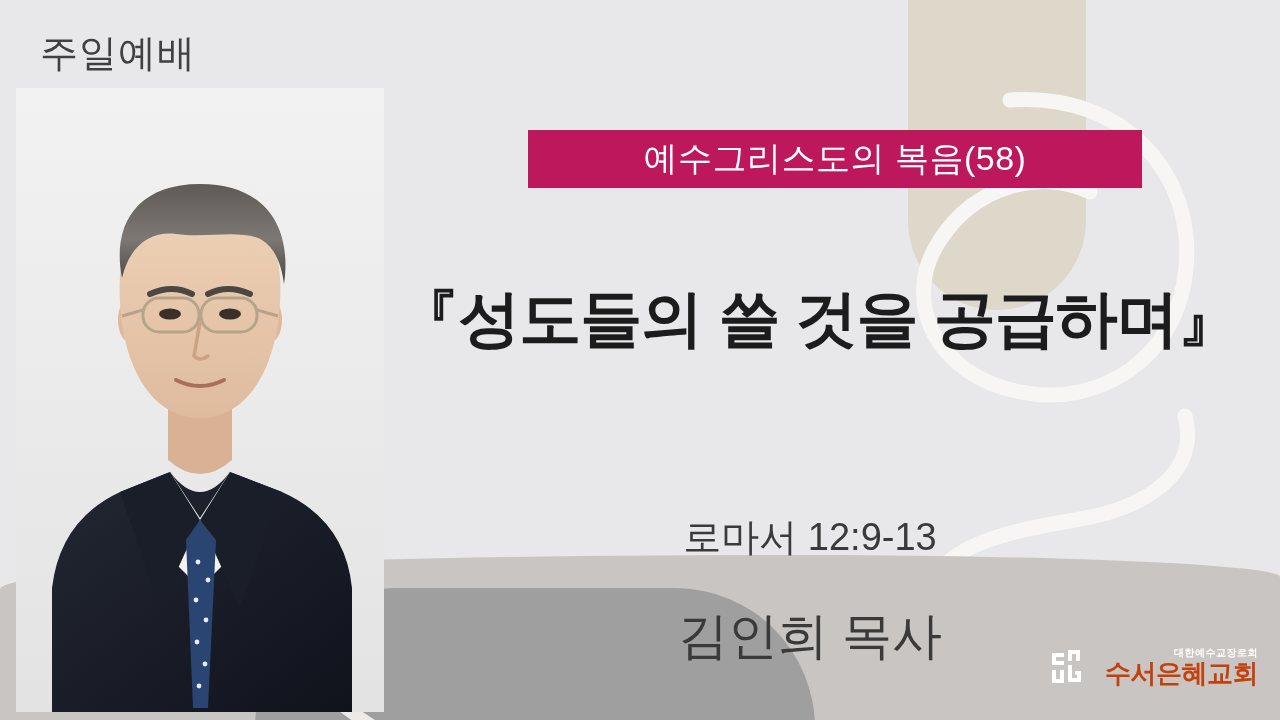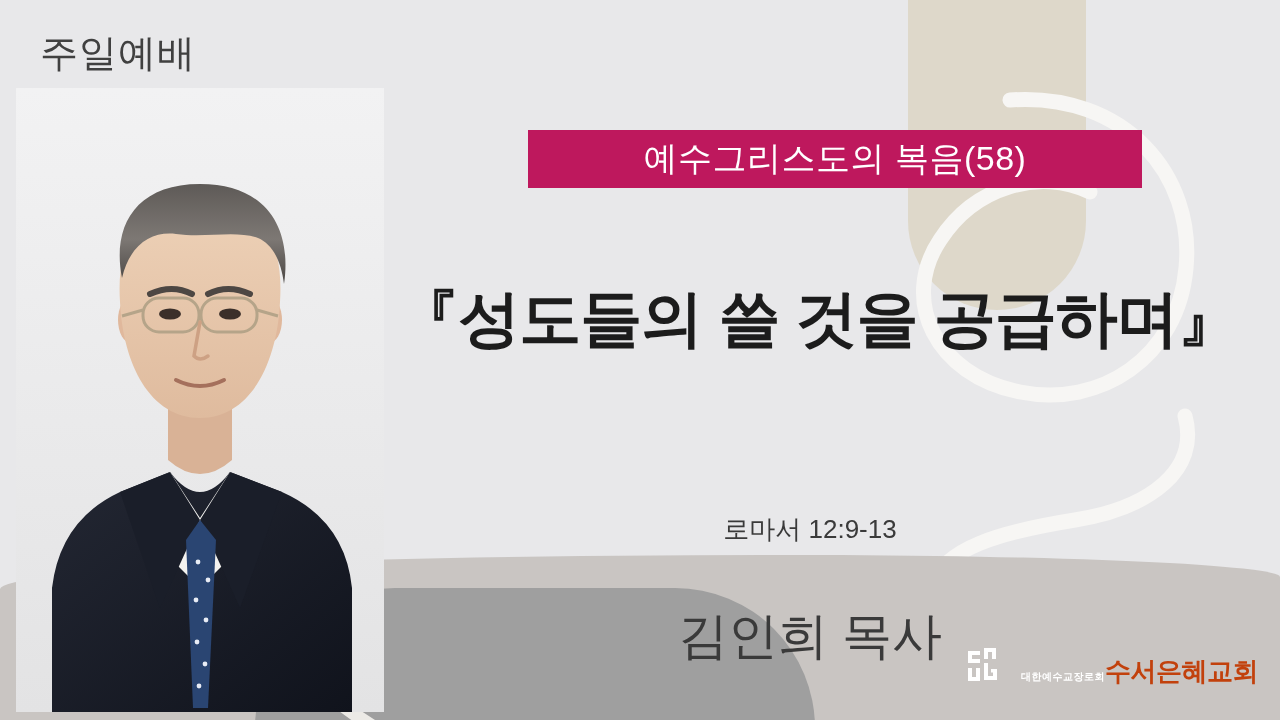--- a/index.html
+++ b/index.html
@@ -119,21 +119,21 @@
     letter-spacing: -1px;
     white-space: nowrap;
     margin-left: 12px;
   }
   .scripture {
     position: absolute;
     left: 540px;
     top: 512px;
     width: 540px;
     text-align: center;
-    font-size: 26px;
+    font-size: 38px;
     font-weight: 400;
     color: #3a3a3a;
     white-space: nowrap;
   }
   .speaker {
     position: absolute;
     left: 540px;
     top: 603px;
     width: 540px;
     text-align: center;
@@ -148,21 +148,21 @@
     position: absolute;
     right: 22px;
     top: 648px;
     display: flex;
     align-items: flex-end;
     gap: 8px;
   }
   .logo-mark { display: block; }
   .logo-text {
     display: flex;
-    flex-direction: row;
+    flex-direction: column;
     align-items: flex-end;
     line-height: 1;
   }
   .denom {
     font-size: 10px;
     font-weight: 700;
     color: #ffffff;
     letter-spacing: 0.5px;
     margin-bottom: 2px;
     white-space: nowrap;

